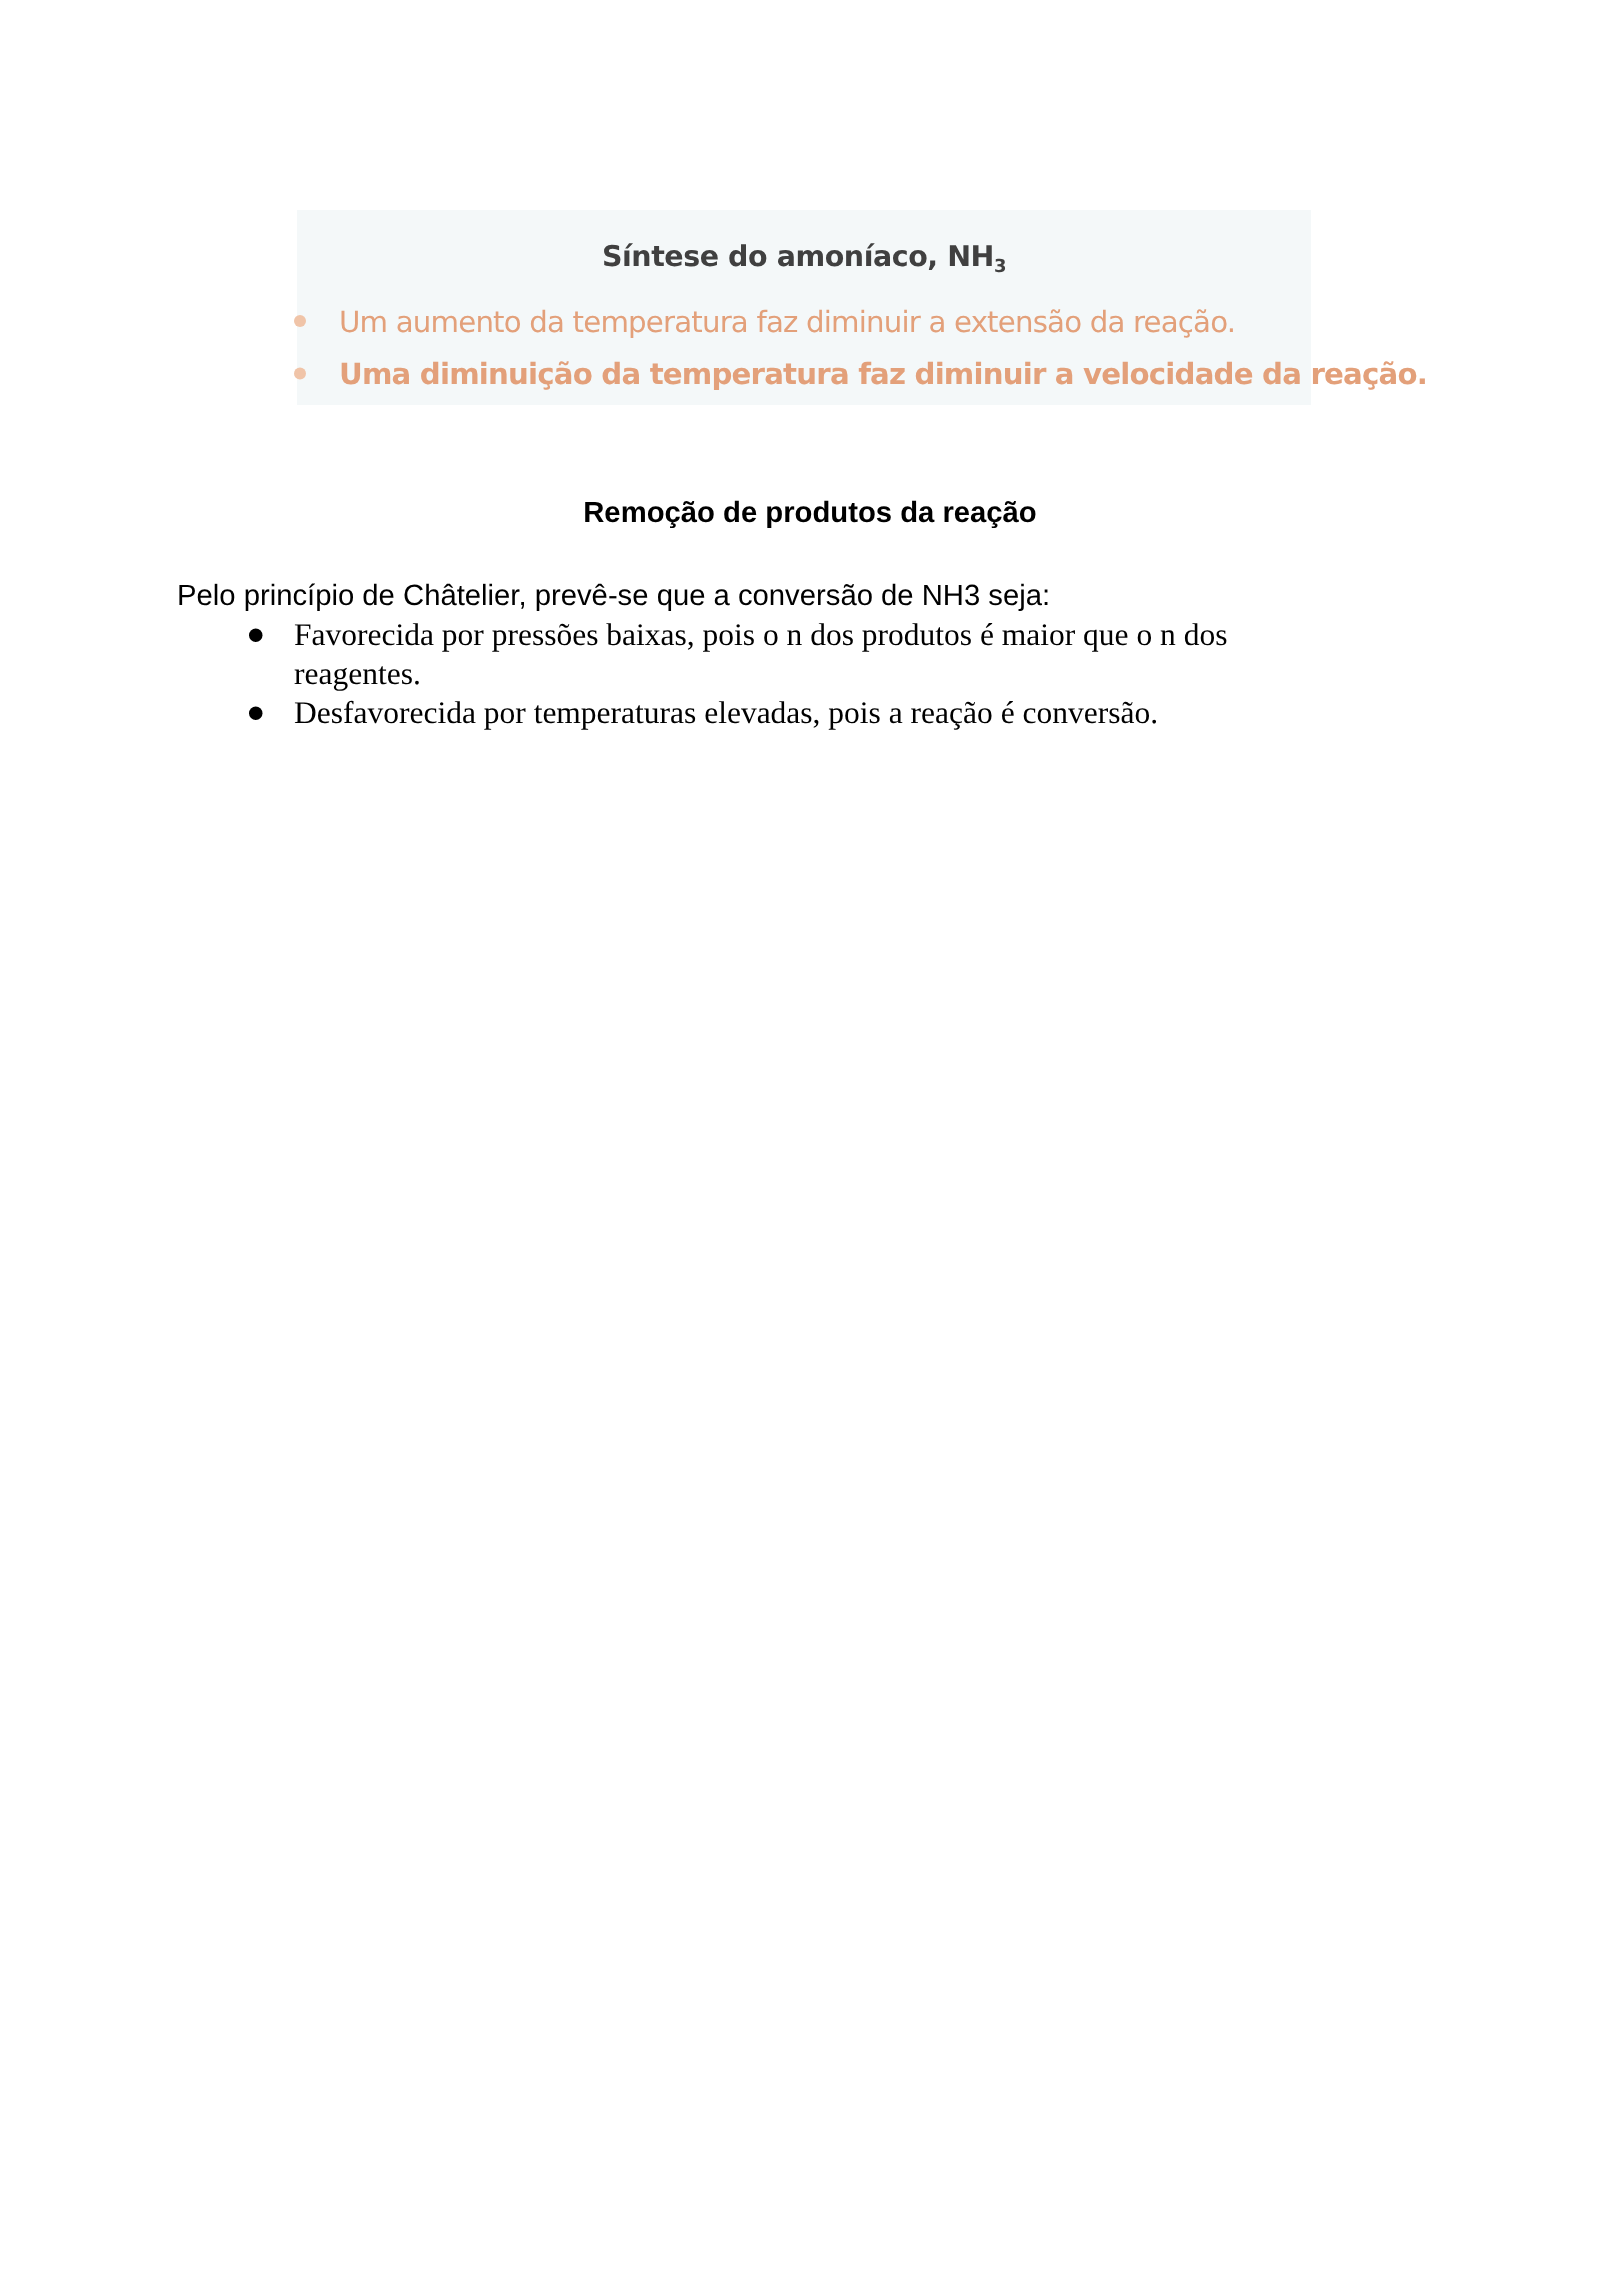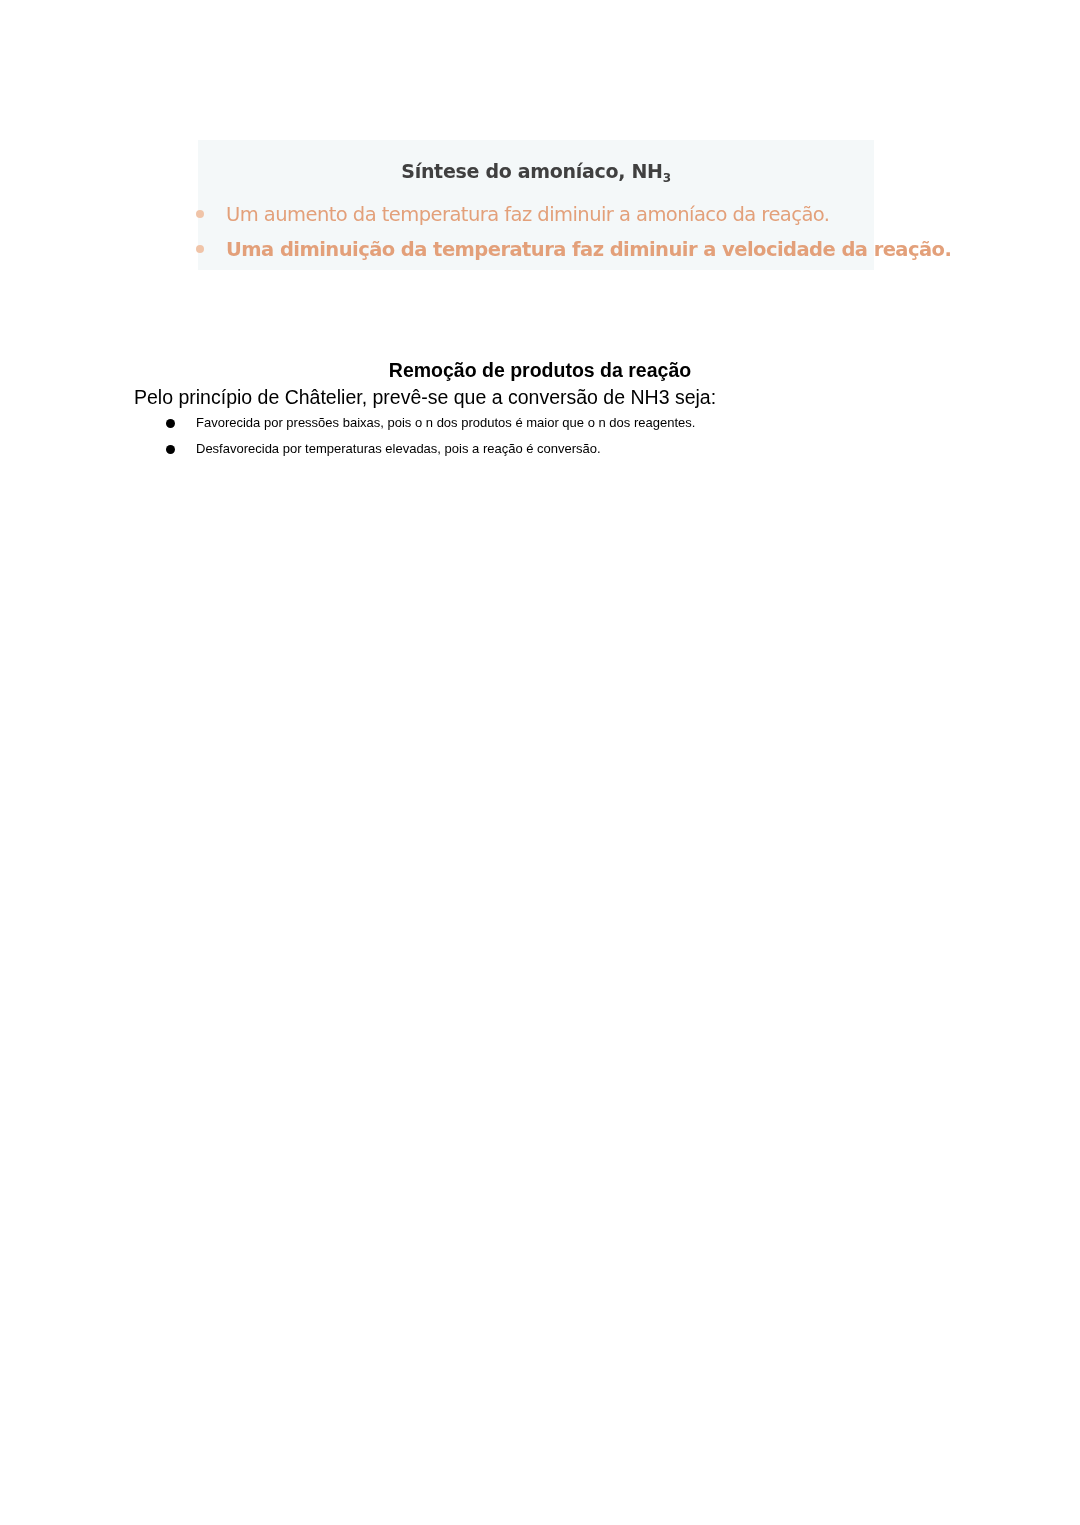--- a/index.html
+++ b/index.html
@@ -22,39 +22,39 @@
   }
   .fig-item .dot {
     width: 8px; height: 8px; border-radius: 50%; background: #f0c4a8;
     margin-left: -2px; margin-right: 22px; flex: 0 0 auto;
   }
   .fig-item.i1 { top: 61px; }
   .fig-item.i2 { top: 96px; font-weight: bold; }
 
   .heading {
     position: absolute; left: 0; width: 1080px; top: 331px; text-align: center;
-    font-weight: bold; font-size: 19.5px; margin-top: 28px;
+    font-weight: bold; font-size: 19.5px;
   }
   .para {
-    position: absolute; left: 134px; top: 384px; font-size: 19.5px; line-height: 26px; white-space: nowrap;
+    position: absolute; left: 118px; top: 384px; font-size: 19.5px; line-height: 26px; white-space: nowrap;
   }
-  .bullets { position: absolute; left: 162px; top: 410px; margin: 0; padding: 0; list-style: none; font-size: 13px; line-height: 26px; }
+  .bullets { position: absolute; left: 162px; top: 410px; margin: 0; padding: 0; list-style: none; font-size: 21px; line-height: 26px; font-family: Liberation Serif, serif; }
   .bullets li { position: relative; padding-left: 34px; width: 700px; }
   .bullets li .b {
     position: absolute; left: 4px; top: 9px; width: 9px; height: 9px; border-radius: 50%; background: #000;
   }
 </style>
 </head>
 <body>
 
 <div class="figure">
   <div class="figure-title"><span>Síntese do amoníaco, NH</span><sub>3</sub></div>
   <div class="fig-item i1">
     <span class="dot"></span>
-    <span>Um aumento da temperatura faz diminuir a amoníaco da reação.</span>
+    <span>Um aumento da temperatura faz diminuir a extensão da reação.</span>
   </div>
   <div class="fig-item i2">
     <span class="dot"></span>
     <span>Uma diminuição da temperatura faz diminuir a velocidade da reação.</span>
   </div>
 </div>
 
 <div class="heading">Remoção de produtos da reação</div>
 
 <div class="para">Pelo princípio de Châtelier, prevê-se que a conversão de NH3 seja:</div>

